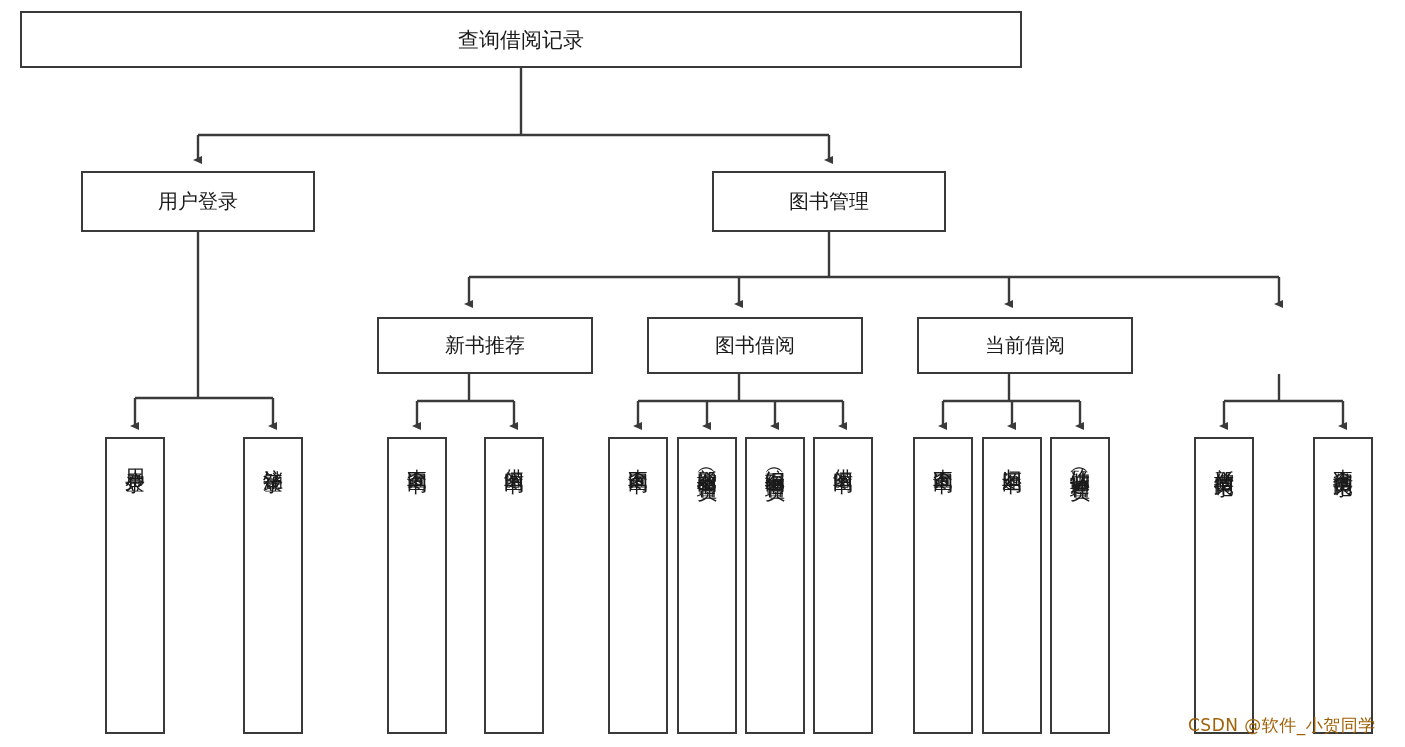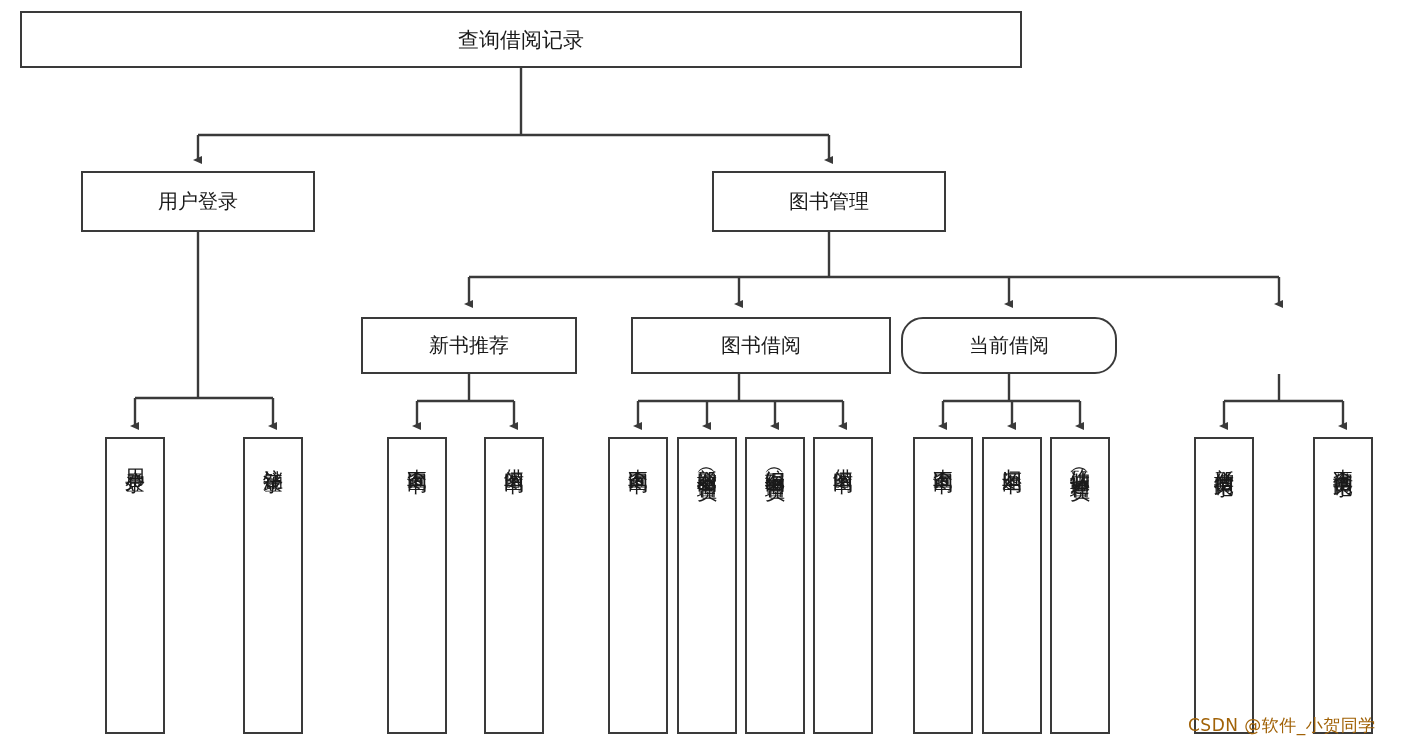--- a/index.html
+++ b/index.html
@@ -36,20 +36,21 @@
     color: #1a1a1a;
   }
   .node.root {
     font-size: 21px;
   }
   .node.lvl2 {
     font-size: 20px;
   }
   .node.lvl3 {
     font-size: 20px;
+    margin-left: 16px;
   }
   .node.leaf {
     font-size: 20px;
     align-items: flex-start;
     justify-content: center;
     padding-top: 14px;
   }
   .vtext {
     writing-mode: vertical-rl;
     text-orientation: upright;
@@ -133,24 +134,24 @@
   <div class="node lvl2" style="left:81px;top:171px;width:234px;height:61px;">
     <span>用户登录</span>
   </div>
   <div class="node lvl2" style="left:712px;top:171px;width:234px;height:61px;">
     <span>图书管理</span>
   </div>
 
   <div class="node lvl3" style="left:361px;top:317px;width:216px;height:57px;">
     <span>新书推荐</span>
   </div>
-  <div class="node lvl3" style="left:631px;top:317px;width:260px;height:57px;">
+  <div class="node lvl3" style="left:631px;top:317px;width:216px;height:57px;">
     <span>图书借阅</span>
   </div>
-  <div class="node lvl3" style="left:901px;top:317px;width:216px;height:57px;border-radius:22px;">
+  <div class="node lvl3" style="left:901px;top:317px;width:216px;height:57px;">
     <span>当前借阅</span>
   </div>
 
   <div class="node leaf" style="left:105px;top:437px;width:60px;height:297px;">
     <span class="vtext">用户登录</span>
   </div>
   <div class="node leaf" style="left:243px;top:437px;width:60px;height:297px;">
     <span class="vtext">注销登录</span>
   </div>
   <div class="node leaf" style="left:387px;top:437px;width:60px;height:297px;">

